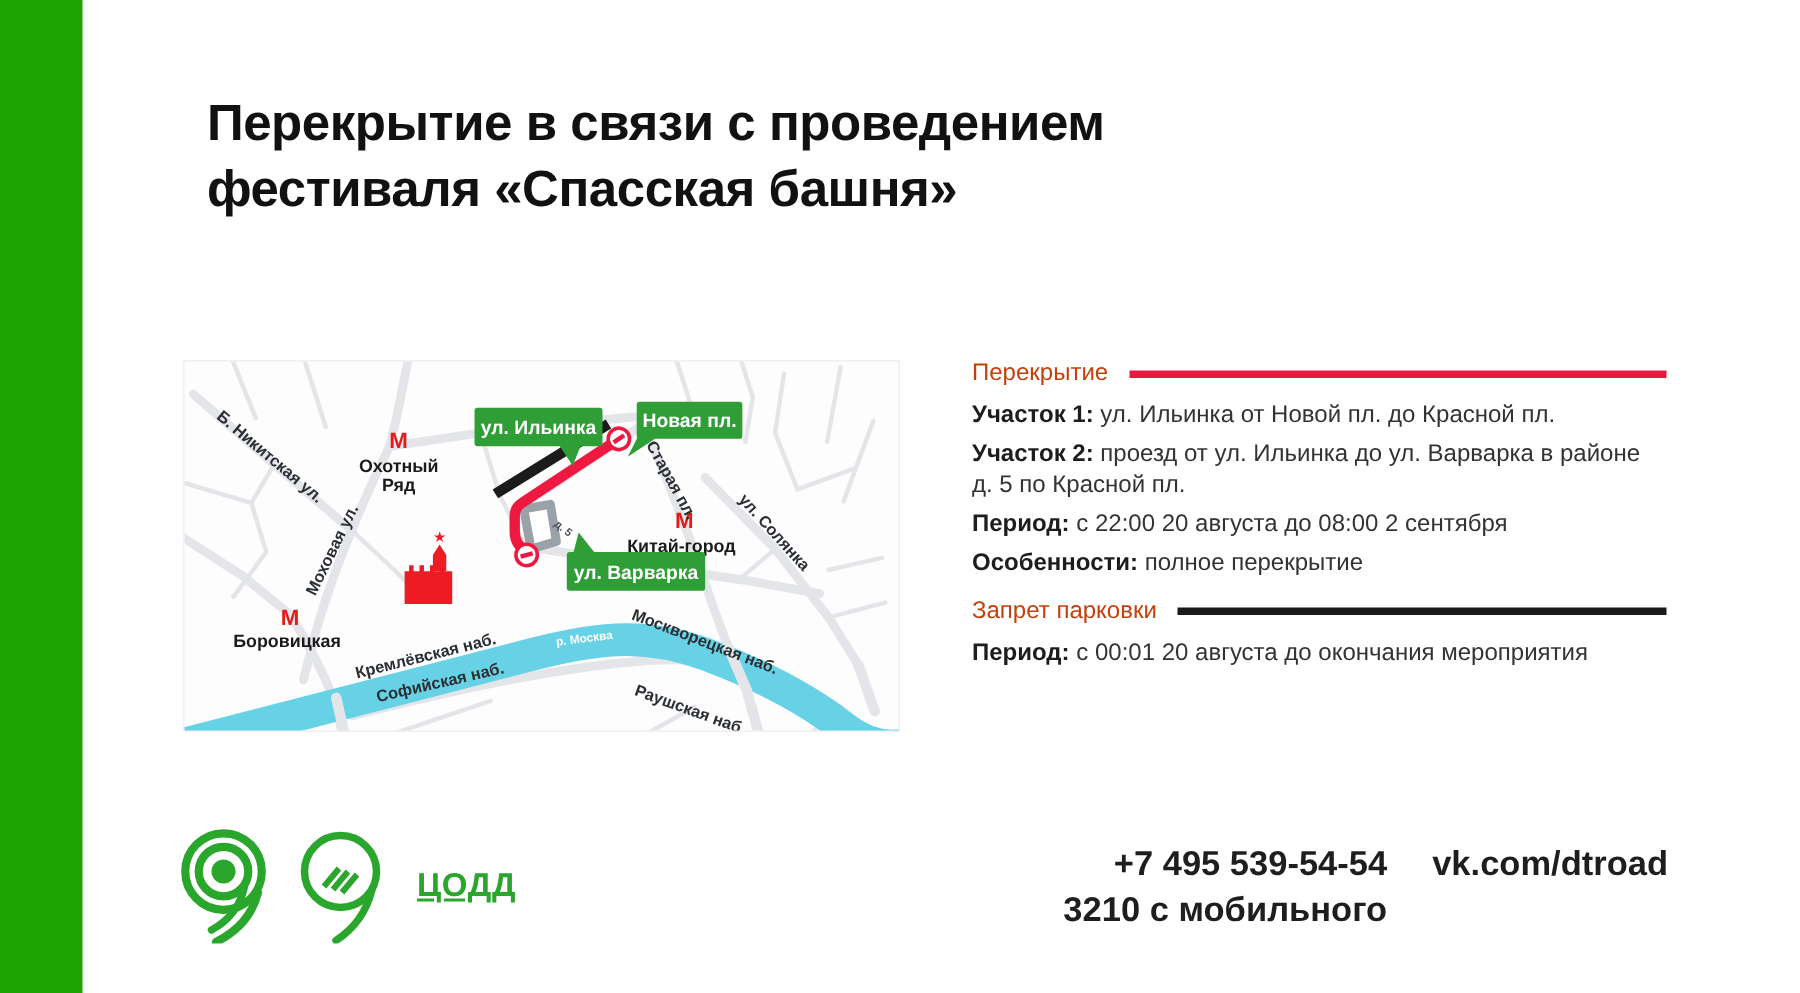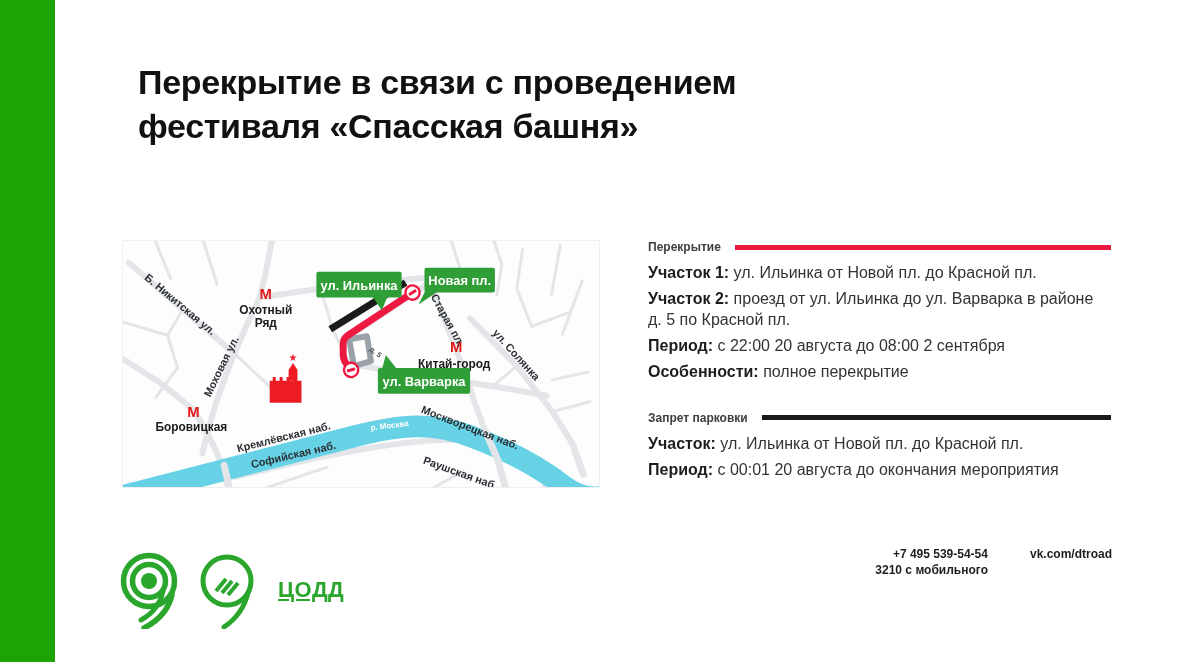--- a/index.html
+++ b/index.html
@@ -13,33 +13,33 @@
     font-size:34px;font-weight:bold;color:#111;line-height:1.3;letter-spacing:-0.3px;
   }
   .map-panel{
     position:absolute;left:122px;top:240px;width:478px;height:248px;
     background:#FDFDFE;border:1px solid #EFEFF2;box-sizing:border-box;
   }
   .map-panel svg{display:block;width:100%;height:100%;}
   .map-panel text{font-family:"Liberation Sans",sans-serif;}
 
   .info{position:absolute;left:648px;top:240px;width:463px;color:#333;}
-  .sec-head{display:flex;align-items:center;font-size:12px;font-weight:bold;color:#404040;margin-bottom:8px;}
+  .sec-head{display:flex;align-items:center;font-size:16px;font-weight:normal;color:#c2410c;margin-bottom:8px;}
   .rule{flex:1;height:5px;margin-left:14px;}
   .rule-red{background:#E9183F;}
   .rule-black{background:#1A1A1A;}
   .item{margin:0 0 5px;font-size:16px;line-height:1.32;color:#333;}
   .item b{color:#1d1d1d;text-align:right;}
-  .section-parking{margin-top:28px;}
+  .section-parking{margin-top:12px;}
 
   .footer-logos{position:absolute;left:114px;top:551px;display:flex;align-items:center;}
   .org-name{margin-left:18px;font-size:22px;font-weight:bold;color:#2AA62D;letter-spacing:0.5px;text-decoration:underline;}
   .footer-contacts{
-    position:absolute;right:88px;top:546px;display:flex;gap:42px;
-    font-size:12px;font-weight:600;color:#1E1E1E;line-height:1.35;
+    position:absolute;right:88px;top:560px;display:flex;gap:30px;
+    font-size:23px;font-weight:600;color:#1E1E1E;line-height:1.35;
   }
   .col-phone{text-align:right;}
   .col-links{text-align:left;}
 </style>
 </head>
 <body>
 
 <div class="green-bar"></div>
 
 <h1 class="title">
@@ -179,24 +179,20 @@
       <span>полное перекрытие</span>
     </p>
   </section>
 
   <section class="section-parking">
     <div class="sec-head">
       <span>Запрет парковки</span>
       <span class="rule rule-black"></span>
     </div>
     <p class="item">
-      <b>Участок:</b>
-      <span>ул. Ильинка от Новой пл. до Красной пл.</span>
-    </p>
-    <p class="item">
       <b>Период:</b>
       <span>с 00:01 20 августа до окончания мероприятия</span>
     </p>
   </section>
 </div>
 
 <div class="footer-logos">
   <svg width="70" height="78" viewBox="0 0 70 78">
     <g stroke="#2AA62D" fill="none" stroke-linecap="round">
       <circle cx="35" cy="30" r="25.5" stroke-width="5.5"></circle>

